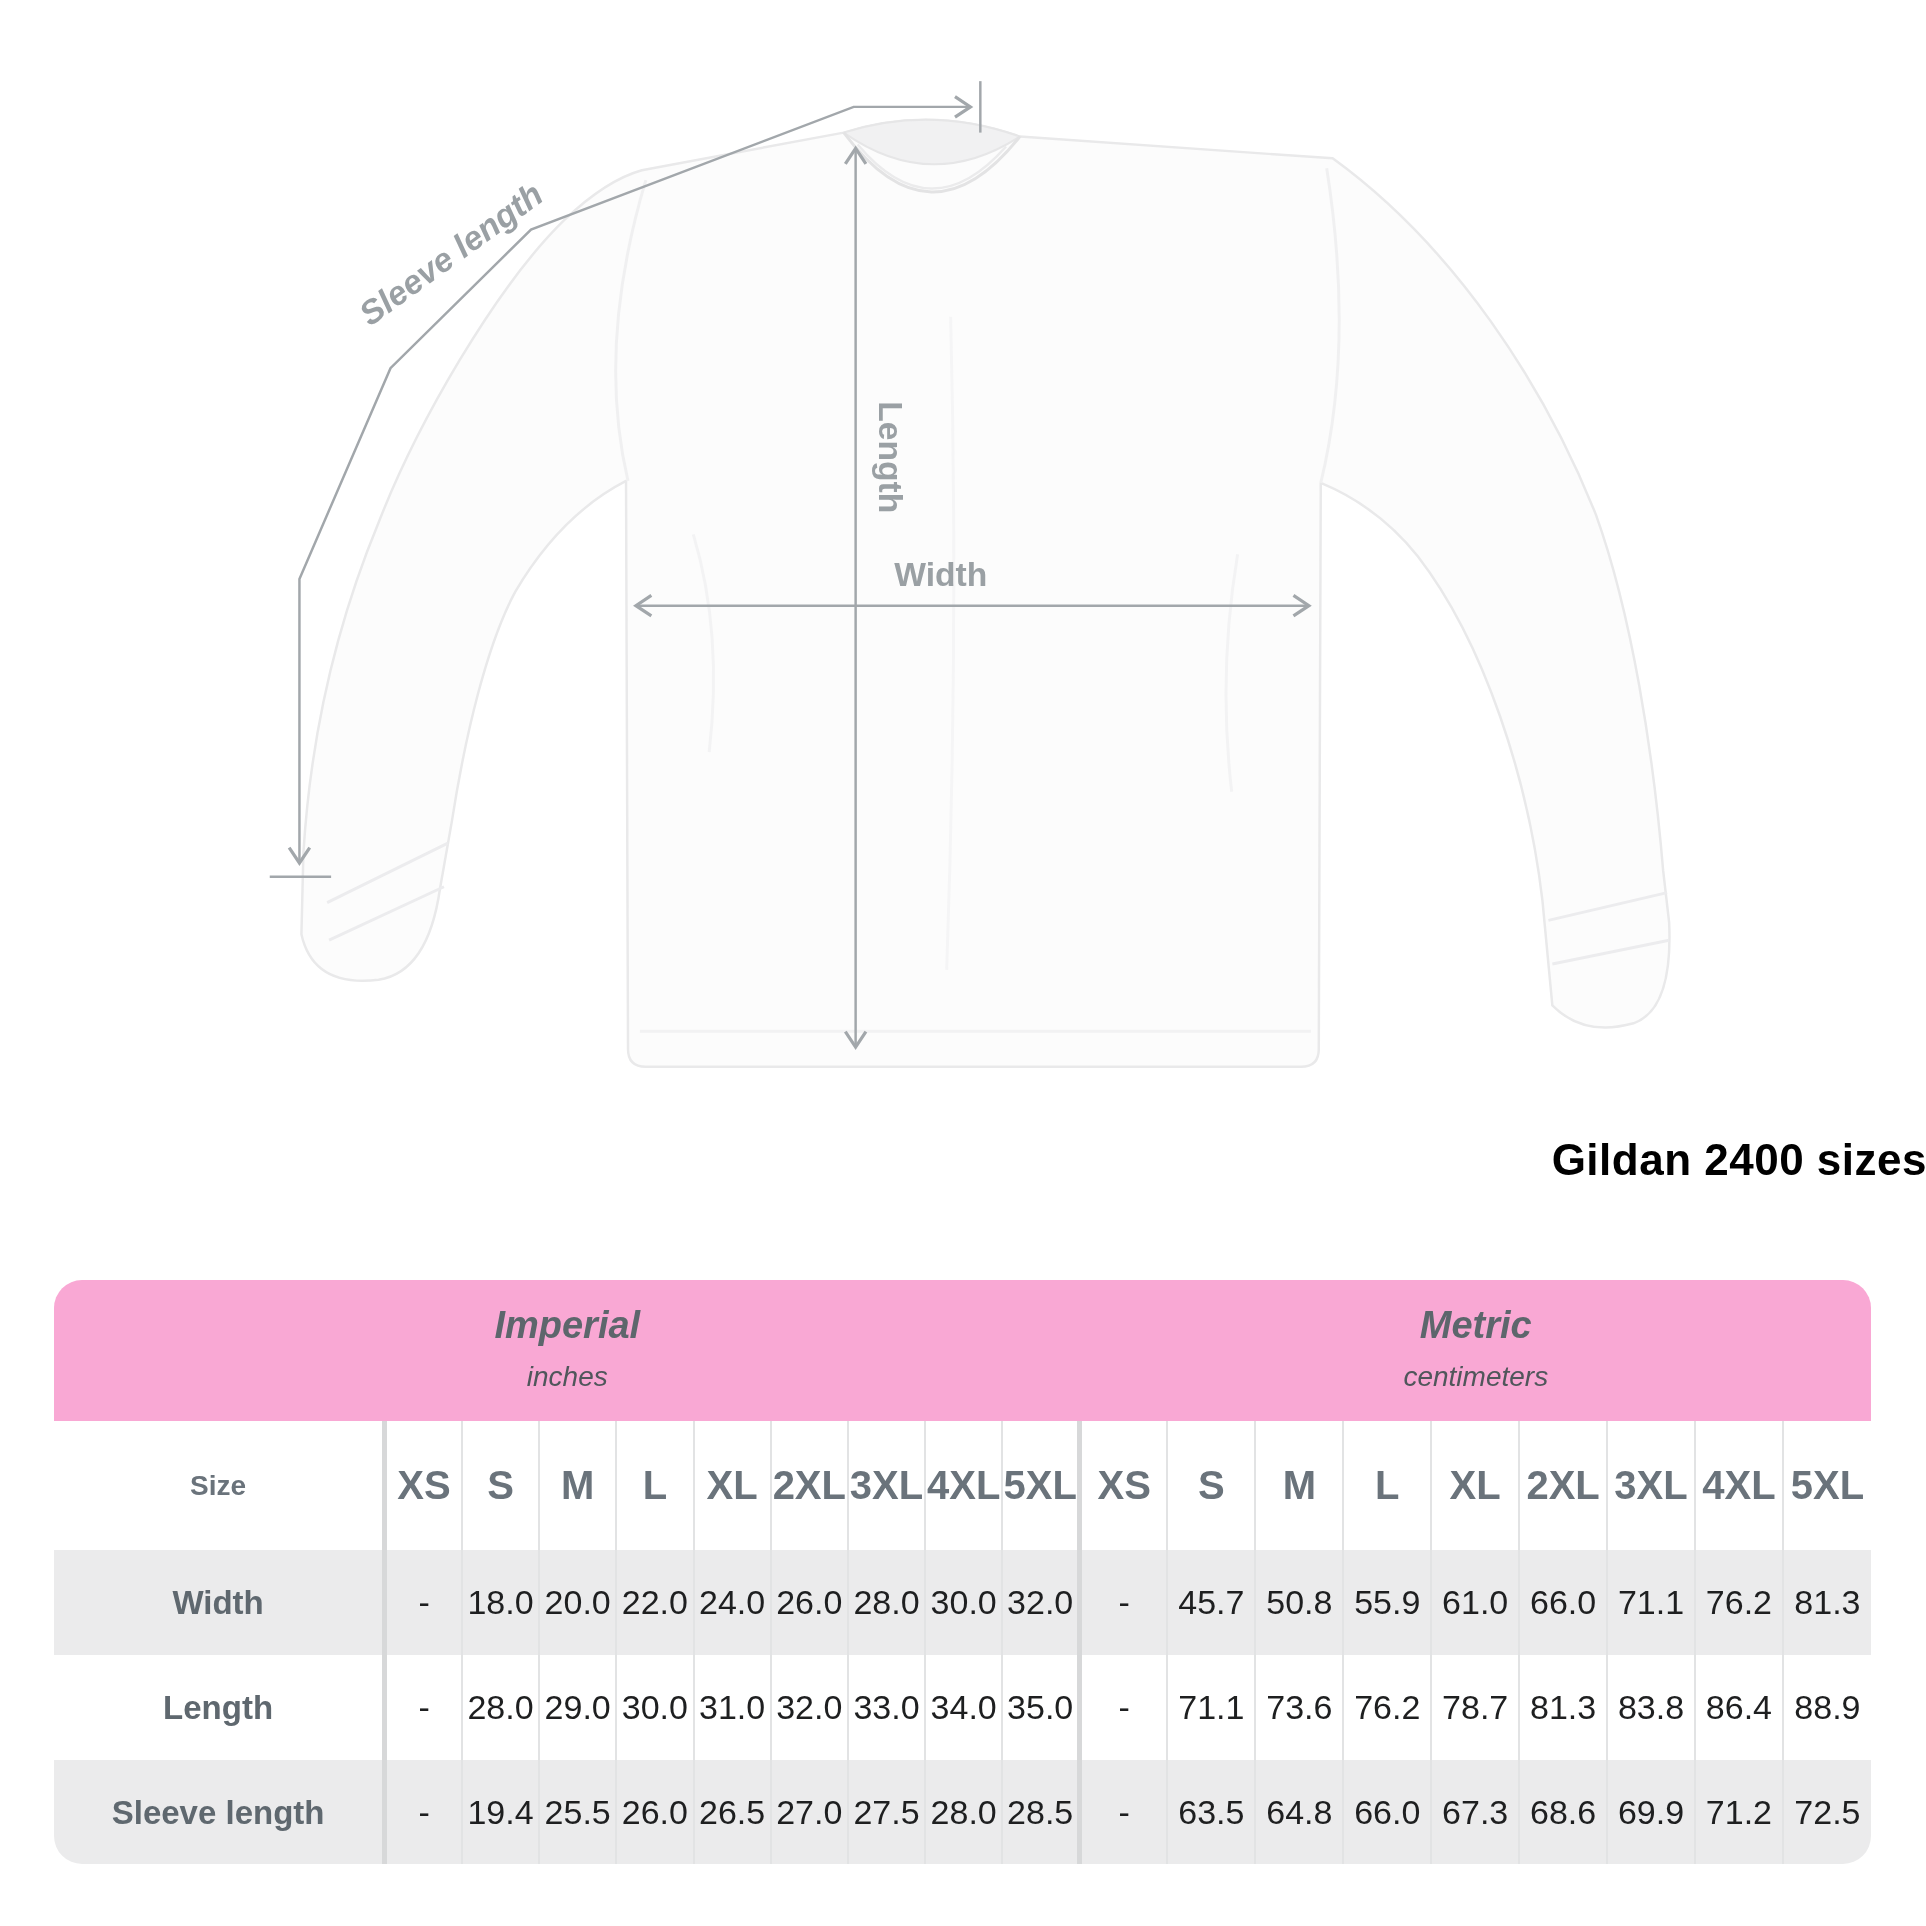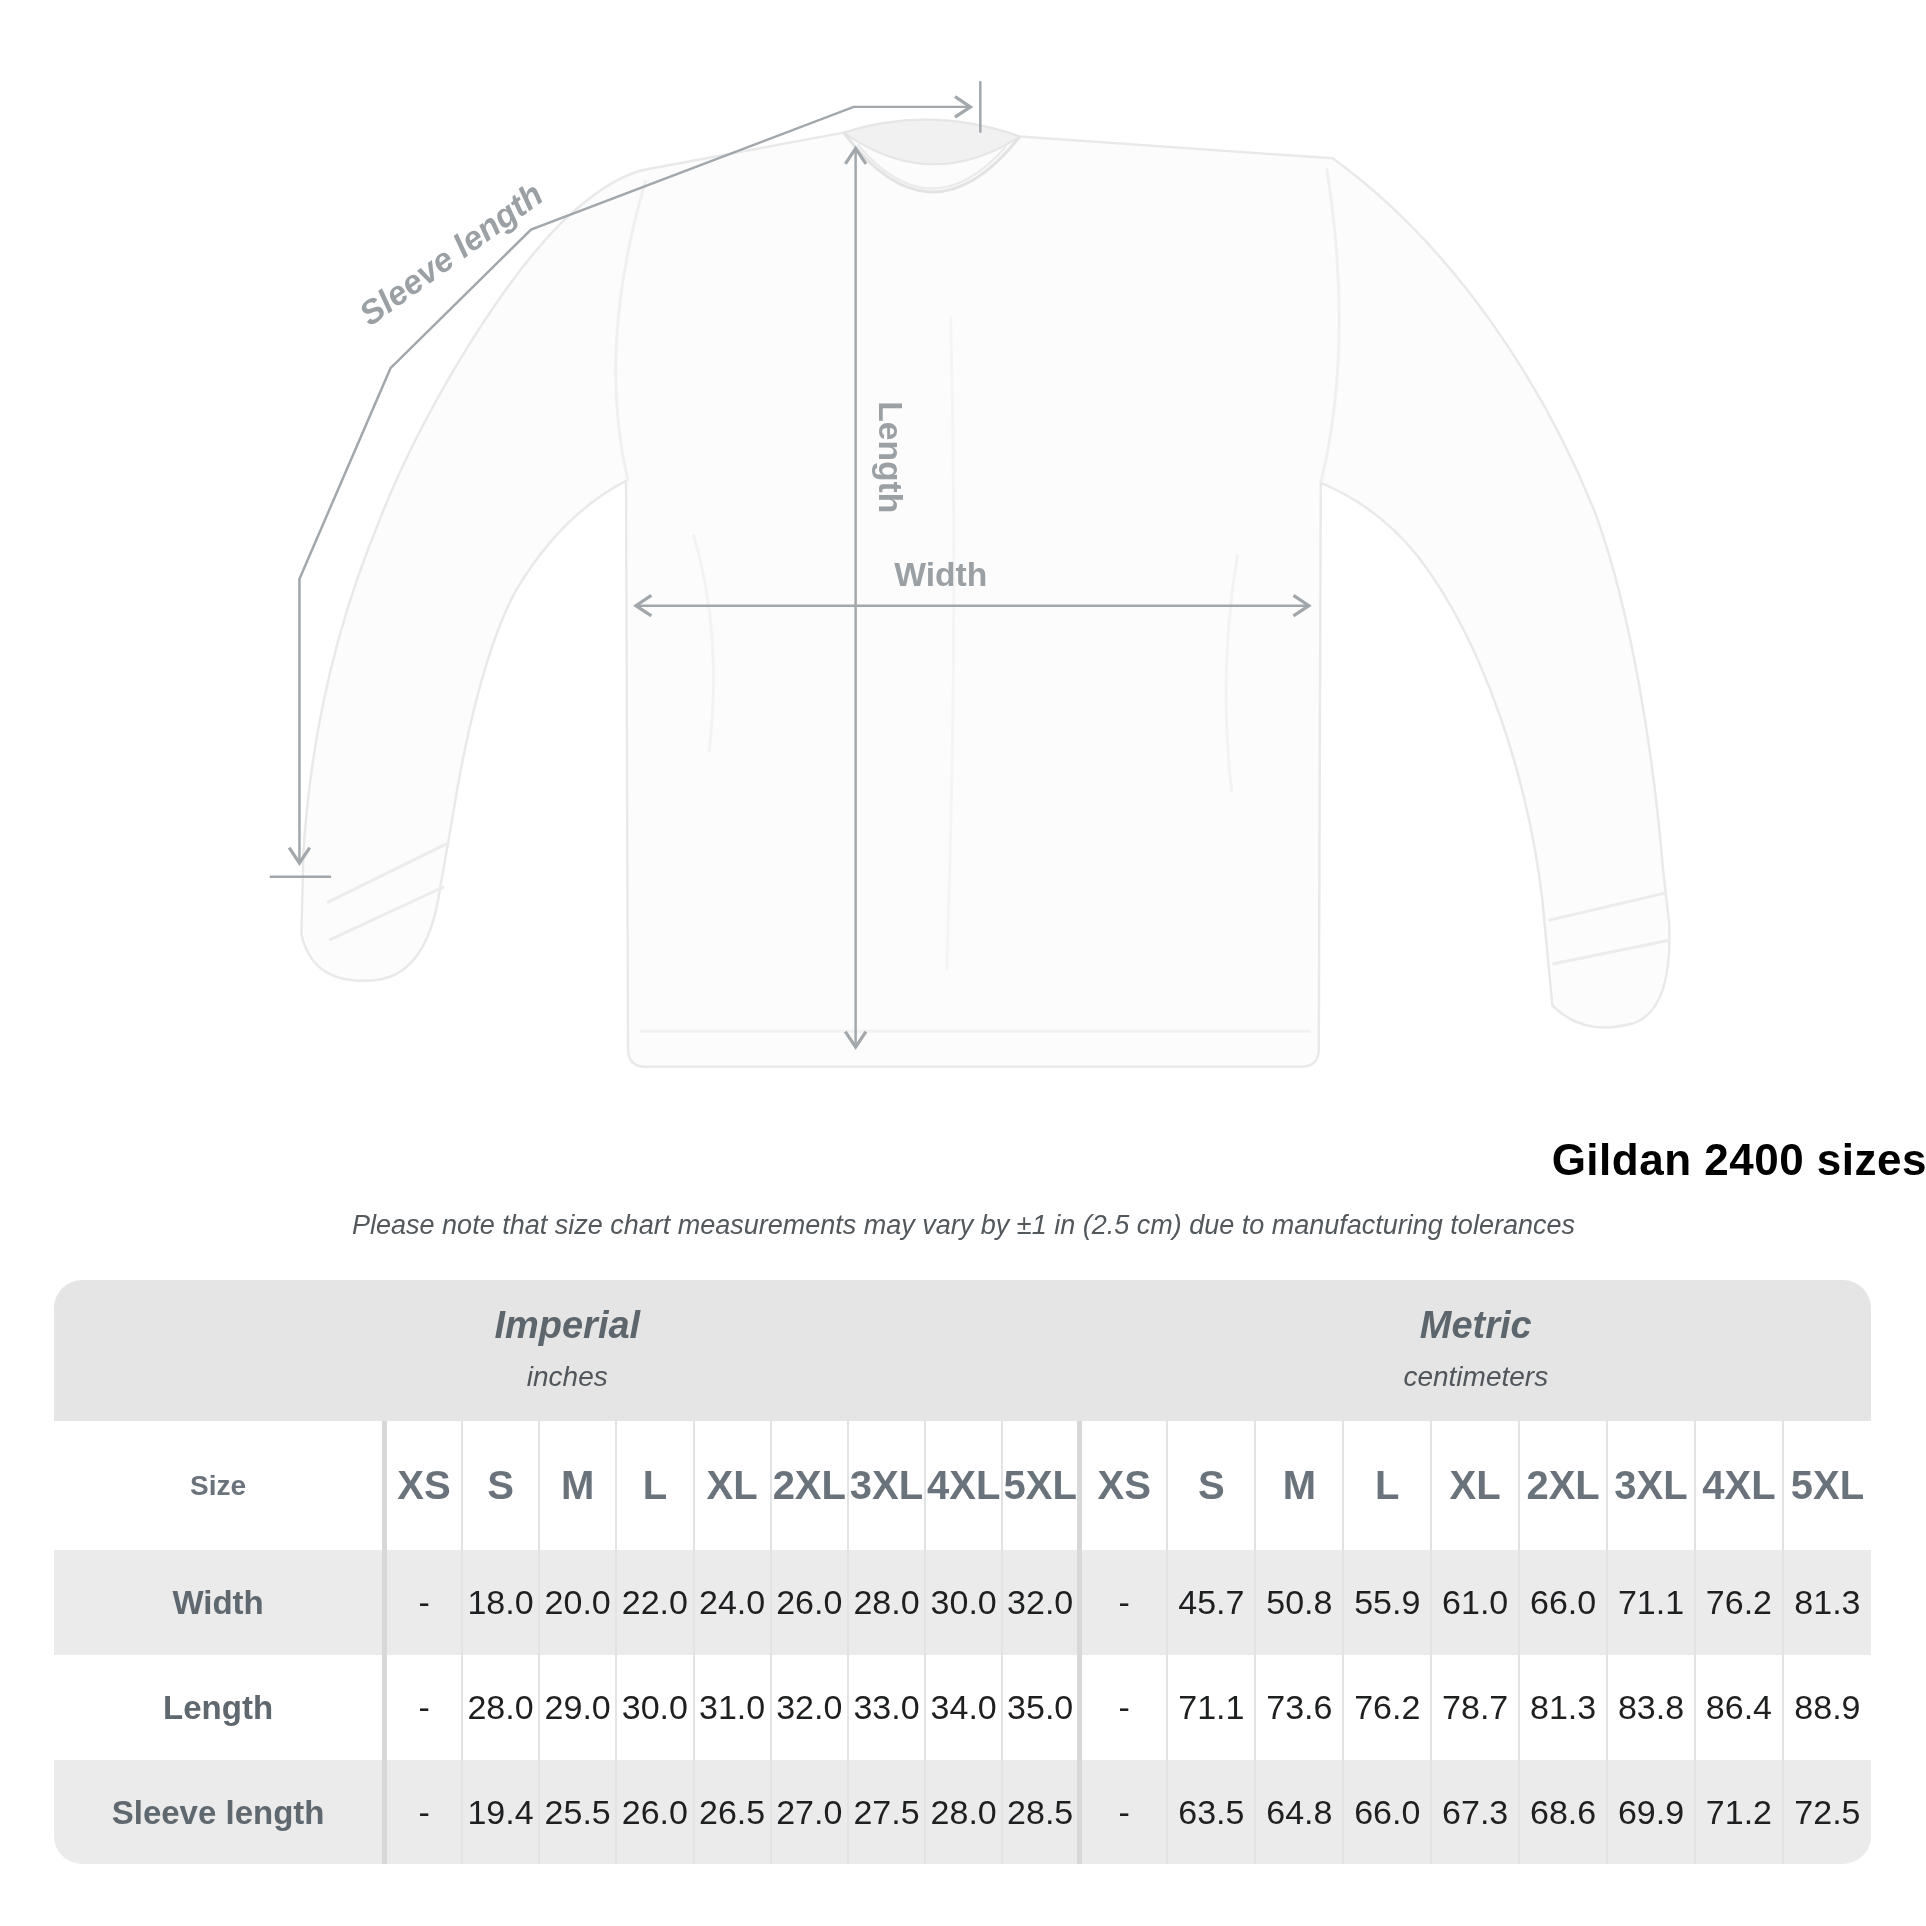--- a/index.html
+++ b/index.html
@@ -18,21 +18,21 @@
   }
   .subtitle {
     position:absolute; top:1210px; left:0; width:100%;
     text-align:center; font-size:27px; font-style:italic; color:#53585c;
   }
 
   .size-table {
     position:absolute; left:54px; top:1280px; width:1817px; height:584px;
     border-radius:28px; overflow:hidden; background:#ffffff;
   }
-  .unit-band { position:relative; height:141px; background:#e5e5e5;padding-left:44px; }
+  .unit-band { position:relative; height:141px; background:#f9a8d4;padding-left:44px; }
   .unit-group { position:absolute; top:0; height:100%; text-align:center; }
   .unit-group.imperial { left:0; width:56.5%; }
   .unit-group.metric  { left:56.5%; width:43.5%; }
   .unit-name { margin-top:24px; font-size:38px; font-weight:bold; font-style:italic; color:#5d666c; }
   .unit-sub  { margin-top:14px; font-size:28px; font-style:italic; color:#50565b; }
 
   table.sizes { width:100%; border-collapse:collapse; table-layout:fixed; }
   table.sizes th, table.sizes td { text-align:center; vertical-align:middle; padding:0; }
   thead tr { height:129px; background:#ffffff; }
   tbody tr { height:105px; background:#ffffff; }
@@ -115,21 +115,20 @@
       <line x1="990" y1="82" x2="990" y2="134"></line>
       <line x1="272" y1="886" x2="334" y2="886"></line>
     </g>
 
     <text class="svg-label" x="950" y="592" font-size="34" text-anchor="middle">Width</text>
     <text class="svg-label" font-size="34" text-anchor="middle" transform="translate(888 462) rotate(90)">Length</text>
     <text class="svg-label" font-size="34" font-style="italic" text-anchor="middle" transform="translate(462 266) rotate(-36)">Sleeve length</text>
   </svg>
 
   <div class="title">Gildan 2400 sizes</div>
-  <div class="subtitle">Please note that size chart measurements may vary by ±1 in (2.5 cm) due to manufacturing tolerances</div>
 
   <div class="size-table">
     <div class="unit-band">
       <div class="unit-group imperial">
         <div class="unit-name">Imperial</div>
         <div class="unit-sub">inches</div>
       </div>
       <div class="unit-group metric">
         <div class="unit-name">Metric</div>
         <div class="unit-sub">centimeters</div>

